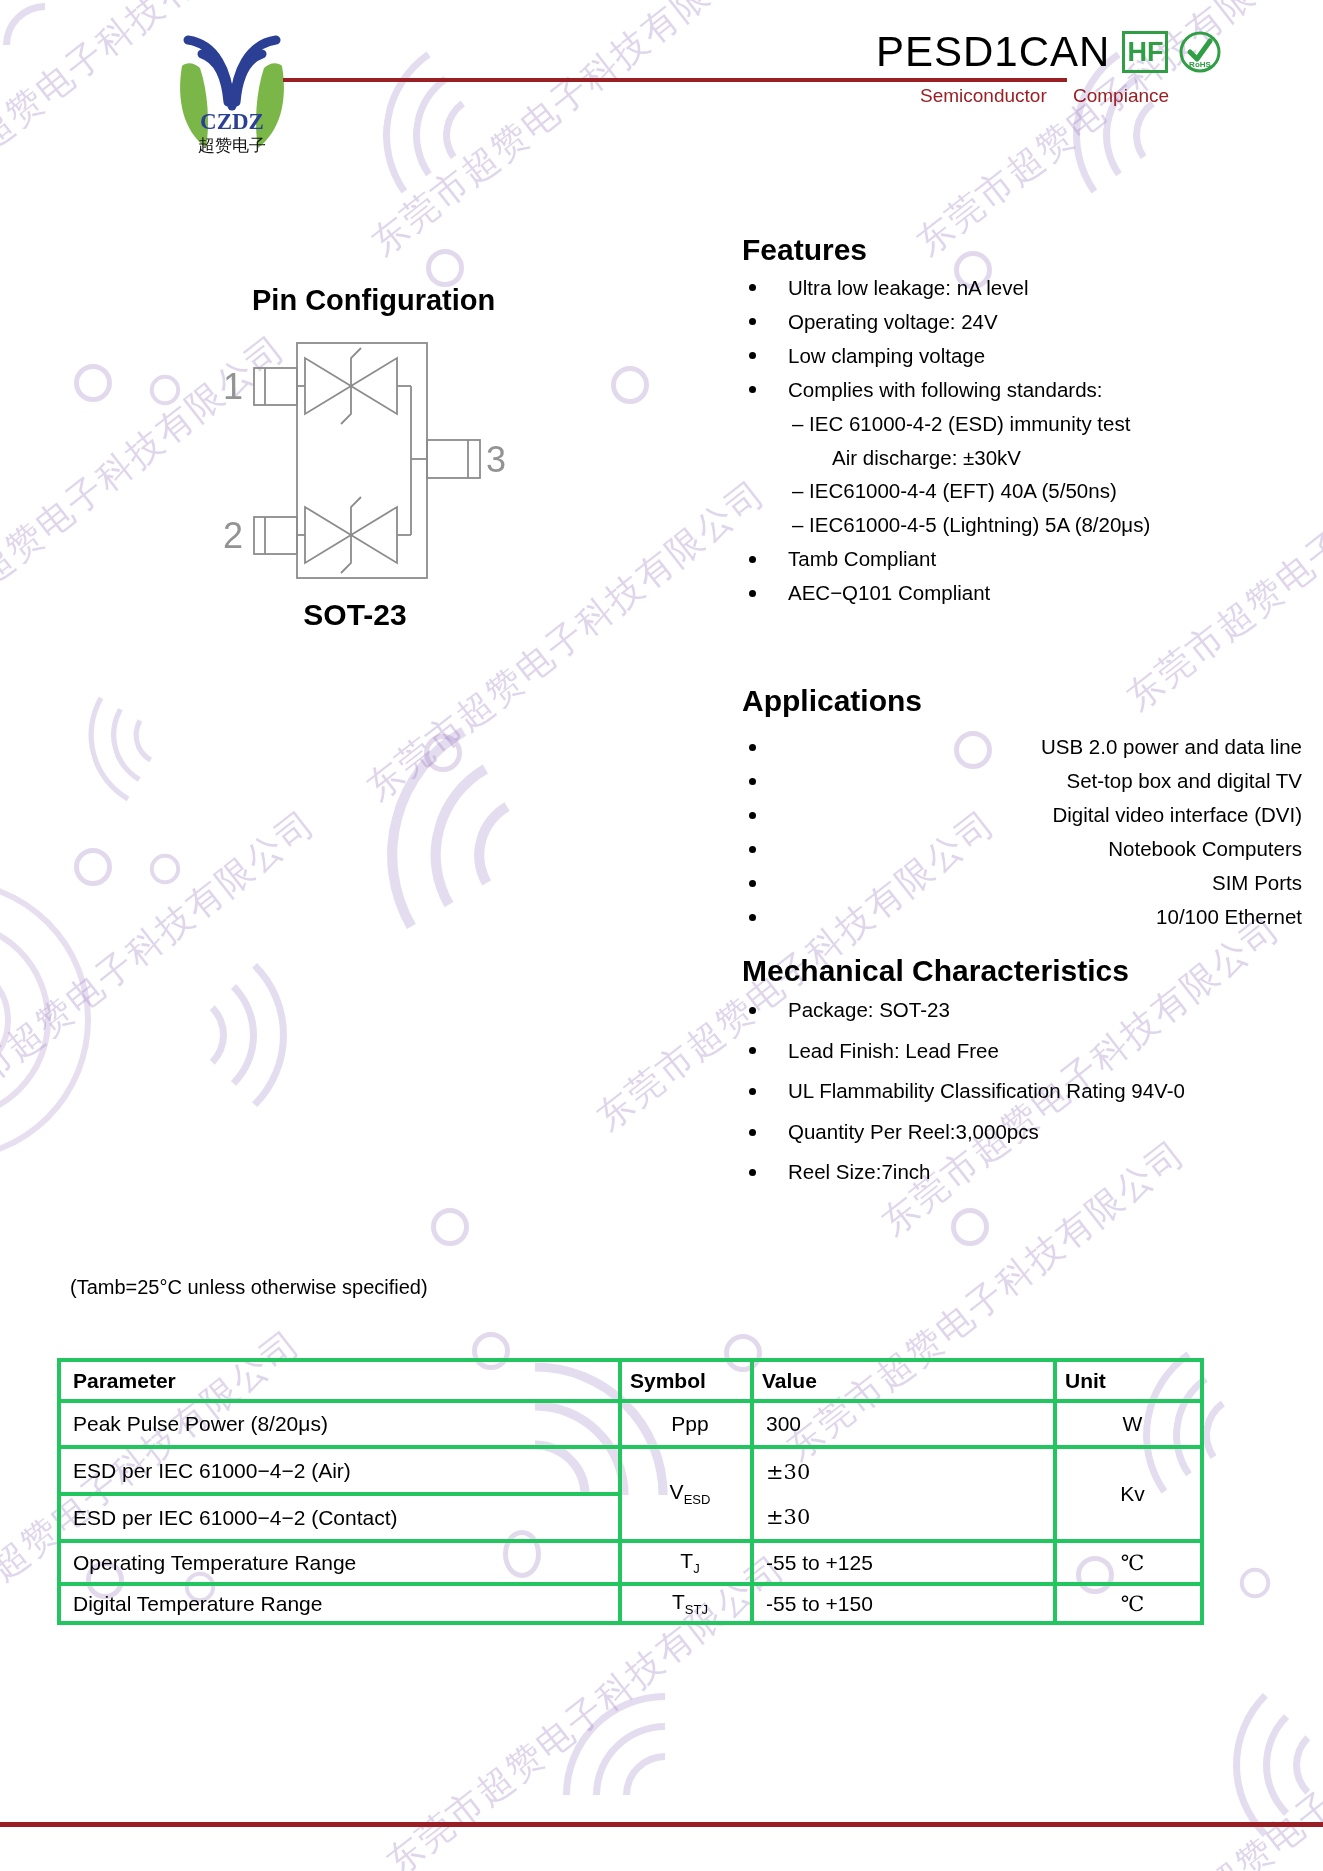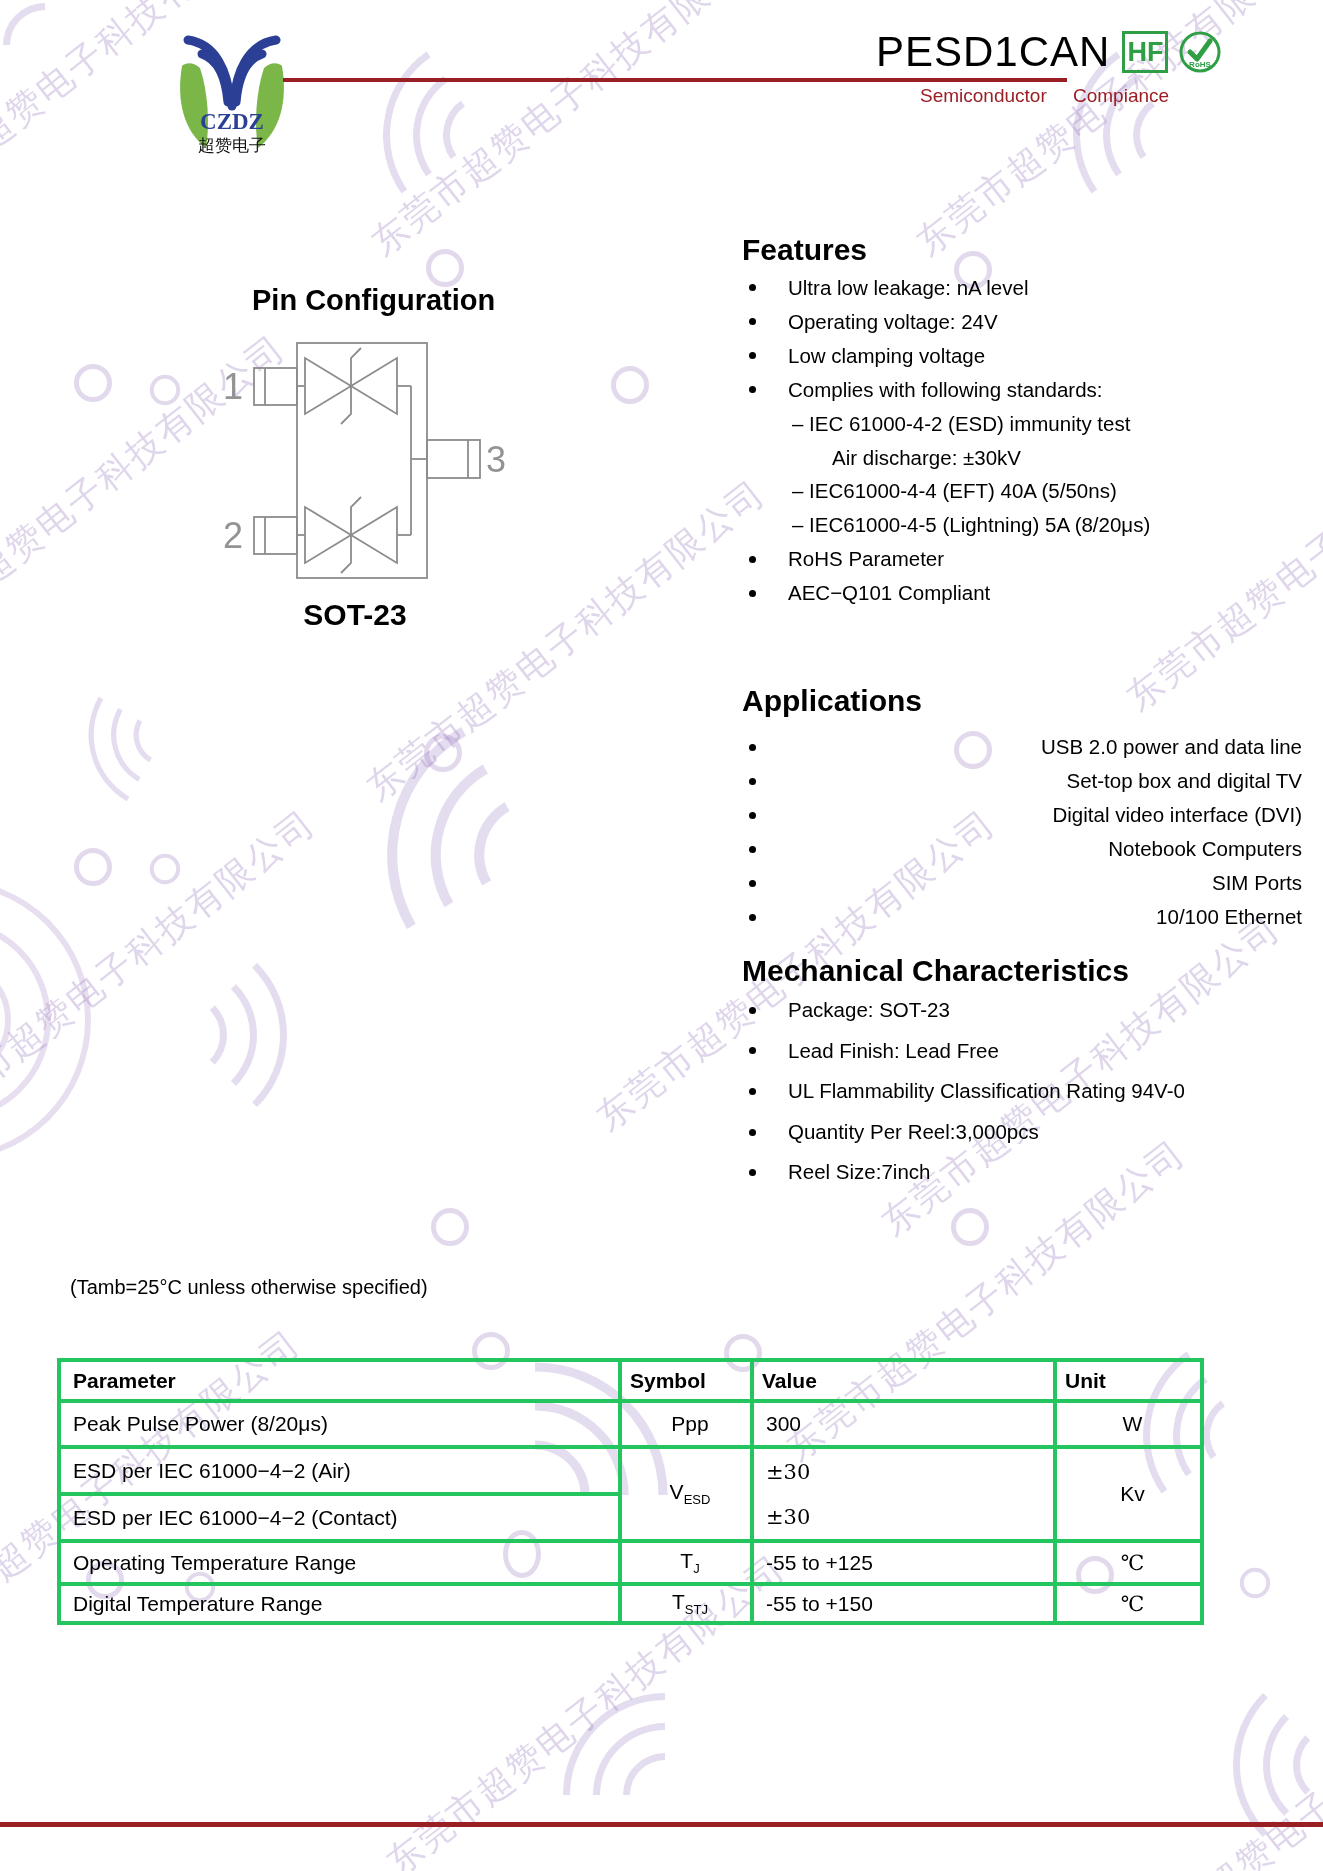--- a/index.html
+++ b/index.html
@@ -239,21 +239,21 @@
       <h2>Features</h2>
       <ul class="f-list">
         <li class="b0"><span>Ultra low leakage: nA level</span></li>
         <li class="b0"><span>Operating voltage: 24V</span></li>
         <li class="b0"><span>Low clamping voltage</span></li>
         <li class="b0"><span>Complies with following standards:</span></li>
         <li class="b1"><span>– IEC 61000-4-2 (ESD) immunity test</span></li>
         <li class="b2"><span>Air discharge: ±30kV</span></li>
         <li class="b1"><span>– IEC61000-4-4 (EFT) 40A (5/50ns)</span></li>
         <li class="b1"><span>– IEC61000-4-5 (Lightning) 5A (8/20μs)</span></li>
-        <li class="b0"><span>RoHS Parameter</span></li>
+        <li class="b0"><span>Tamb Compliant</span></li>
         <li class="b0"><span>AEC−Q101 Compliant</span></li>
       </ul>
     </div>
 
     <div class="sec sec-apps">
       <h2>Applications</h2>
       <ul class="a-list">
         <li class="b0"><span>USB 2.0 power and data line</span></li>
         <li class="b0"><span>Set-top box and digital TV</span></li>
         <li class="b0"><span>Digital video interface (DVI)</span></li>

